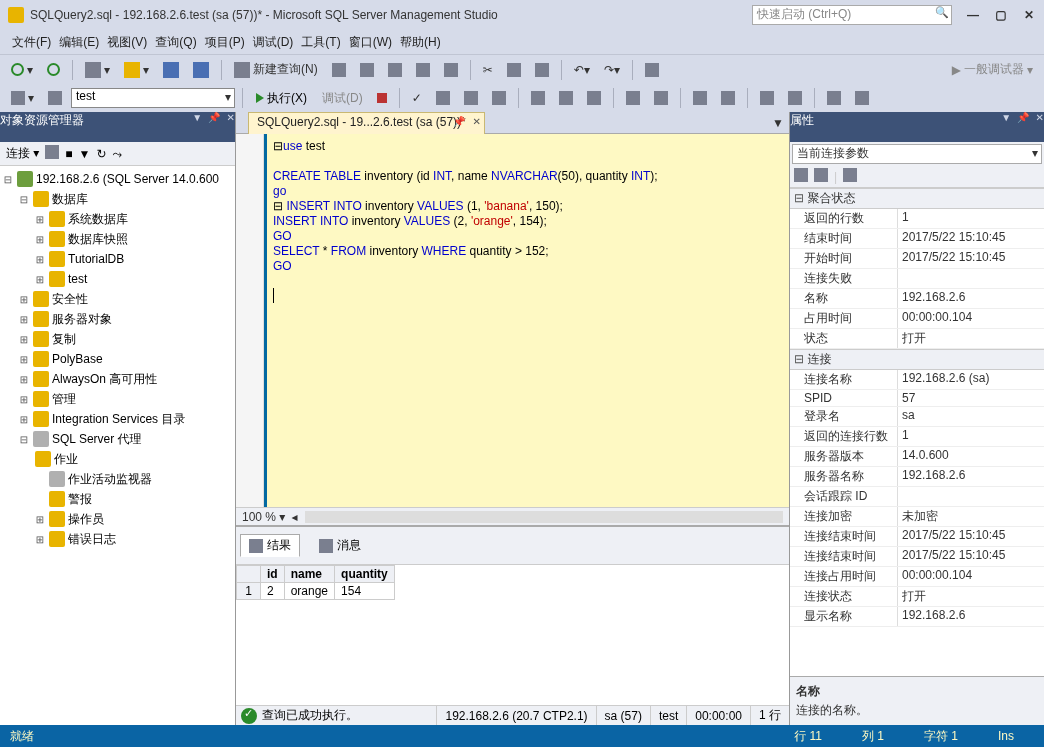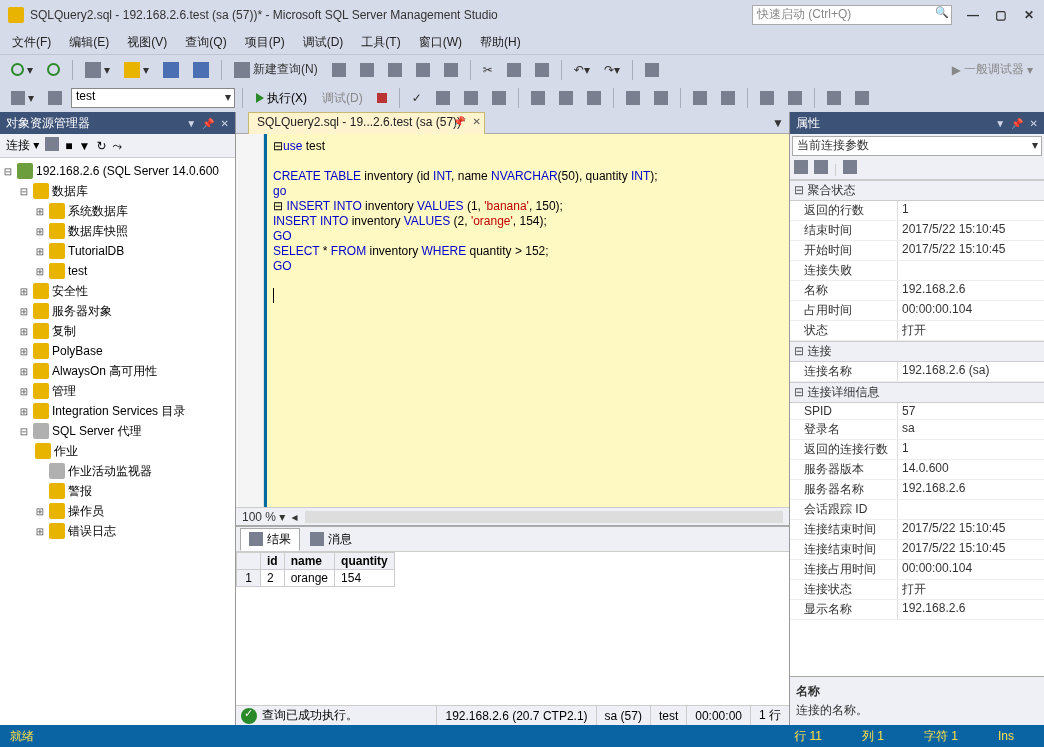--- a/index.html
+++ b/index.html
@@ -4,38 +4,38 @@
 <style>
 *{box-sizing:border-box;margin:0;padding:0;font-family:"Microsoft YaHei","Segoe UI",Tahoma,sans-serif;font-size:12px}
 body{background:#eee;width:1044px;height:747px;display:flex;flex-direction:column;overflow:hidden}
 .titlebar{height:30px;background:#d6dbe9;display:flex;align-items:center;padding:0 8px;color:#333}
 .titlebar .icon{width:16px;height:16px;margin-right:6px;background:#e8b400;border-radius:2px}
 .titlebar .spacer{flex:1}
 .quick-launch{width:200px;height:20px;background:#fff;border:1px solid #aaa;padding:0 34px 0 4px;color:#888;position:relative}
 .quick-launch::after{content:"🔍";position:absolute;right:2px;top:0;font-size:11px;color:#555}
 .winbtns{display:flex;gap:14px;margin-left:14px;color:#333}
 .winbtn{width:14px;text-align:center;font-weight:bold;cursor:default}
-.menubar{height:24px;background:#d6dbe9;display:flex;align-items:center;padding:0 8px;gap:10px;color:#222}
+.menubar{height:24px;background:#d6dbe9;display:flex;align-items:center;padding:0 8px;color:#222}
 .menubar span{padding:0 4px}
 .toolbar{height:30px;background:#d6dbe9;border-top:1px solid #c0c5d3;display:flex;align-items:center;padding:0 6px;gap:4px}
 .tb-btn{padding:1px 4px;display:inline-flex;align-items:center;gap:3px;border:1px solid transparent;color:#333}
 .tb-sep{width:1px;height:20px;background:#a9aebd;margin:0 3px}
 .tb-ico{width:16px;height:16px;display:inline-block}
 .green-circle{width:13px;height:13px;border:2px solid #2a8a2a;border-radius:50%}
 .tb-ico.save{background:#4a6fb3}
 .tb-ico.folder{background:#e8b400}
 .tb-ico.generic{background:#7a7f8f}
 .toolbar2{height:28px;background:#d6dbe9;display:flex;align-items:center;padding:0 6px;gap:4px}
 .db-combo{width:164px;height:20px;background:#fff;border:1px solid #888;padding:0 16px 0 4px;position:relative}
 .db-combo::after{content:"▾";position:absolute;right:3px;top:1px;color:#333}
 .exec-btn{display:inline-flex;align-items:center;gap:3px;padding:1px 6px}
 .play-tri{width:0;height:0;border-top:5px solid transparent;border-bottom:5px solid transparent;border-left:8px solid #2a8a2a}
 .stop-sq{width:10px;height:10px;background:#b33}
 .main{flex:1;display:flex;min-height:0}
-.panel-hdr{height:22px;background:#3d5277;color:#fff;display:flex;align-items:center;padding:0 6px;font-size:12px}
+.panel-hdr{height:30px;background:#3d5277;color:#fff;display:flex;padding:0 0;font-size:12px}
 .panel-hdr .spacer{flex:1}
 .panel-hdr .pbtn{margin-left:6px;color:#cfd6e6;font-size:10px}
 .obj-explorer{width:236px;background:#eee;display:flex;flex-direction:column;border-right:1px solid #999}
 .oe-toolbar{height:24px;background:#eef0f5;border-bottom:1px solid #ccc;display:flex;align-items:center;padding:0 6px;gap:6px}
 .tree{flex:1;overflow:auto;background:#fff;padding:3px 0}
 .tree-row{display:flex;align-items:center;height:20px;white-space:nowrap}
 .tw{display:inline-block;width:12px;text-align:center;color:#555;font-size:10px}
 .tico{width:16px;height:16px;margin:0 3px;background:#e8b400;border-radius:2px;display:inline-block}
 .tico.db{background:#e8b400}
 .tico.cyl{background:#b0b0b0;border-radius:2px}
@@ -49,21 +49,21 @@
 .editor-area{flex:1;display:flex;min-height:0}
 .gutter{width:28px;background:#f5f5f5;border-right:1px solid #ddd}
 .code{flex:1;background:#fef9c3;padding:4px 6px;font-family:Consolas,monospace;font-size:13px;color:#000;white-space:pre;overflow:auto;position:relative;border-left:3px solid #0369a1}
 .kw{color:#0000cd}
 .str{color:#c00000}
 .num{color:#000}
 .cursor-line{border-left:1px solid #000;height:15px;display:inline-block}
 .zoombar{height:18px;background:#eef0f5;border-top:1px solid #ccc;display:flex;align-items:center;padding:0 6px;font-size:11px;color:#333}
 .zoombar .track{flex:1;height:12px;background:#ddd;margin-left:8px;position:relative}
 .results{height:200px;display:flex;flex-direction:column;border-top:2px solid #aaa}
-.res-tabs{height:25px;background:#eef0f5;border-bottom:1px solid #ccc;display:flex;align-items:center;padding:0 4px;gap:1px}
+.res-tabs{height:38px;background:#eef0f5;border-bottom:1px solid #ccc;display:flex;align-items:center;padding:0 4px;gap:10px}
 .res-tab{padding:2px 8px;display:inline-flex;align-items:center;gap:4px;border:1px solid transparent}
 .res-tab.active{background:#fff;border:1px solid #aaa;border-bottom:1px solid #fff}
 .grid{flex:1;background:#fff;overflow:auto}
 .grid table{border-collapse:collapse}
 .grid th,.grid td{border:1px solid #ccc;padding:1px 6px;text-align:left;font-size:12px}
 .grid th{background:#eef0f5}
 .grid .rownum{background:#eef0f5;text-align:center;width:24px}
 .status2{height:20px;background:#eef0f5;border-top:1px solid #ccc;display:flex;align-items:center;font-size:11px}
 .status2 .ok{width:16px;height:16px;background:#2a8a2a;border-radius:50%;margin:0 5px;position:relative}
 .status2 .ok::after{content:"✓";color:#fff;position:absolute;left:3px;top:-1px;font-size:11px}
@@ -73,21 +73,21 @@
 .props-sub::after{content:"▾";position:absolute;right:3px;top:1px}
 .props-tb{height:22px;background:#eef0f5;border-bottom:1px solid #ccc;display:flex;align-items:center;padding:0 4px;gap:6px}
 .props-grid{flex:1;background:#fff;overflow:auto}
 .pg-cat{background:#eef0f5;border-top:1px solid #ccc;border-bottom:1px solid #ccc;padding:1px 4px;font-weight:normal;color:#333}
 .pg-cat::before{content:"⊟ ";color:#555}
 .pg-row{display:flex;border-bottom:1px solid #eee}
 .pg-k{width:108px;padding:1px 4px 1px 14px;color:#333;border-right:1px solid #ddd}
 .pg-v{flex:1;padding:1px 4px;color:#333}
 .props-desc{border-top:1px solid #aaa;padding:6px;background:#eef0f5;color:#333}
 .props-desc .dn{font-weight:bold;margin-bottom:2px}
-.statusbar{height:22px;background:#0a64a4;color:#fde047;display:flex;align-items:center;padding:0 10px;font-size:12px}
+.statusbar{height:22px;background:#0a64a4;color:#fef9c3;display:flex;align-items:center;padding:0 10px;font-size:12px}
 .statusbar .spacer{flex:1}
 .statusbar .seg{padding:0 20px}
 .small-ico{width:14px;height:14px;display:inline-block;background:#7a7f8f}
 </style>
 </head>
 <body>
 
 <div class="titlebar">
   <span class="icon"></span>
   <span>SQLQuery2.sql - 192.168.2.6.test (sa (57))* - Microsoft SQL Server Management Studio</span>
@@ -461,21 +461,20 @@
         </div>
       <div class="pg-row">
           <div class="pg-k">状态</div>
           <div class="pg-v">打开</div>
         </div>
       <div class="pg-cat">连接</div>
       <div class="pg-row">
           <div class="pg-k">连接名称</div>
           <div class="pg-v">192.168.2.6 (sa)</div>
         </div>
-      <div class="pg-cat">连接详细信息</div>
       <div class="pg-row">
           <div class="pg-k">SPID</div>
           <div class="pg-v">57</div>
         </div>
       <div class="pg-row">
           <div class="pg-k">登录名</div>
           <div class="pg-v">sa</div>
         </div>
       <div class="pg-row">
           <div class="pg-k">返回的连接行数</div>
@@ -485,20 +484,24 @@
           <div class="pg-k">服务器版本</div>
           <div class="pg-v">14.0.600</div>
         </div>
       <div class="pg-row">
           <div class="pg-k">服务器名称</div>
           <div class="pg-v">192.168.2.6</div>
         </div>
       <div class="pg-row">
           <div class="pg-k">会话跟踪 ID</div>
           <div class="pg-v"></div>
+        </div>
+      <div class="pg-row">
+          <div class="pg-k">连接加密</div>
+          <div class="pg-v">未加密</div>
         </div>
       <div class="pg-row">
           <div class="pg-k">连接结束时间</div>
           <div class="pg-v">2017/5/22 15:10:45</div>
         </div>
       <div class="pg-row">
           <div class="pg-k">连接结束时间</div>
           <div class="pg-v">2017/5/22 15:10:45</div>
         </div>
       <div class="pg-row">

